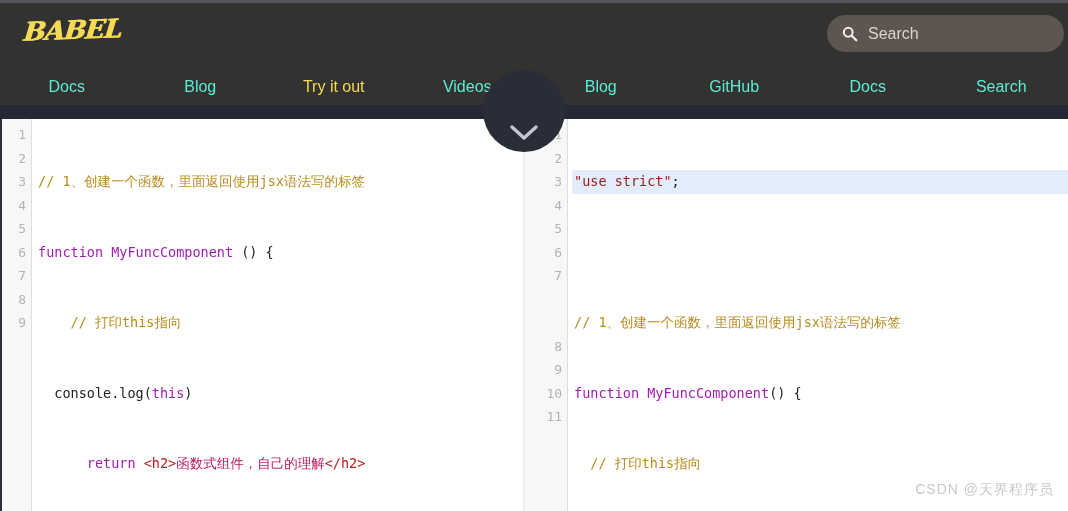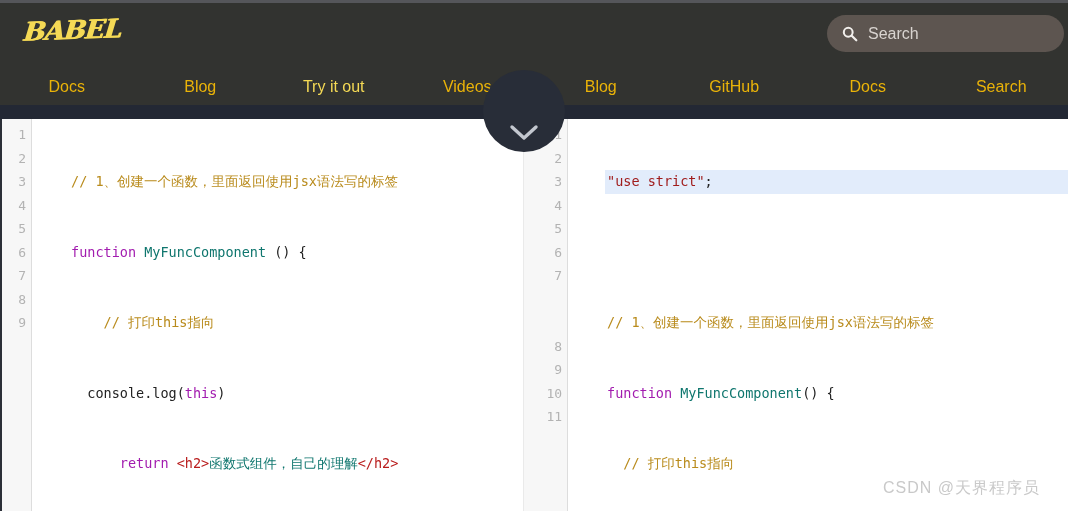--- a/index.html
+++ b/index.html
@@ -55,21 +55,21 @@
 
   
   .nav-row {
     position: absolute; left: 0; top: 63px; width: 1068px; height: 42px;
     display: flex; align-items: center;
   }
   .nav-item {
     flex: 1 1 0;
     text-align: center;
     font-size: 16px;
-    color: #eab308;
+    color: #5eead4;
     cursor: pointer;
     white-space: nowrap;
     user-select: none;
   }
   .nav-item.active { color: #f5da55; text-align: center; }
 
   
   .nav-band {
     position: absolute; left: 0; top: 105px; width: 1068px; height: 14px;
     background: #232834;
@@ -108,54 +108,54 @@
     flex: 1 1 auto;
     padding: 4px 0 0 4px;
     font-family: "DejaVu Sans Mono", monospace;
     font-size: 13.5px;
     line-height: 23.5px;
     color: #222222;
     white-space: pre-wrap;
     word-break: break-all;
     overflow: hidden;
   }
-  .code .ln { display: block; min-height: 23.5px; padding-left: 2px; margin-left: 33px; }
+  .code .ln { display: block; min-height: 23.5px; padding-left: 2px; }
   .code .ln.hl { background: #e2ecfb; }
 
   
   .t-com  { color: #b98b1c; }        
   .t-kw   { color: #a21caf; }        
-  .t-fn   { color: #0f766e; }        
+  .t-fn   { color: #a21caf; }        
   .t-tag  { color: #b91c1c; }        
   .t-str  { color: #a01c1c; }
   .t-plain{ color: #222222; }
-  .t-cn   { color: #0f766e; }
+  .t-cn   { color: #be185d; }
 
   
   .chevron-circle {
     position: absolute;
     left: 483px; top: 70px;
     width: 82px; height: 82px;
     border-radius: 50%;
     background: #282d38;
     z-index: 40;
     cursor: pointer;
   }
   .chevron-circle svg {
     position: absolute; left: 50%; top: 54px;
     transform: translateX(-50%);
     display: block;
   }
 
   
   .watermark {
     position: absolute;
-    right: 28px; bottom: 12px;
+    right: 14px; bottom: 12px;
     color: #c9c9c9;
-    font-size: 16px;
+    font-size: 14px;
     font-family: "Liberation Sans", sans-serif;
     letter-spacing: 1px;
     user-select: none;
     z-index: 30;
   }
 </style>
 </head>
 <body>
 
 <div id="app">

